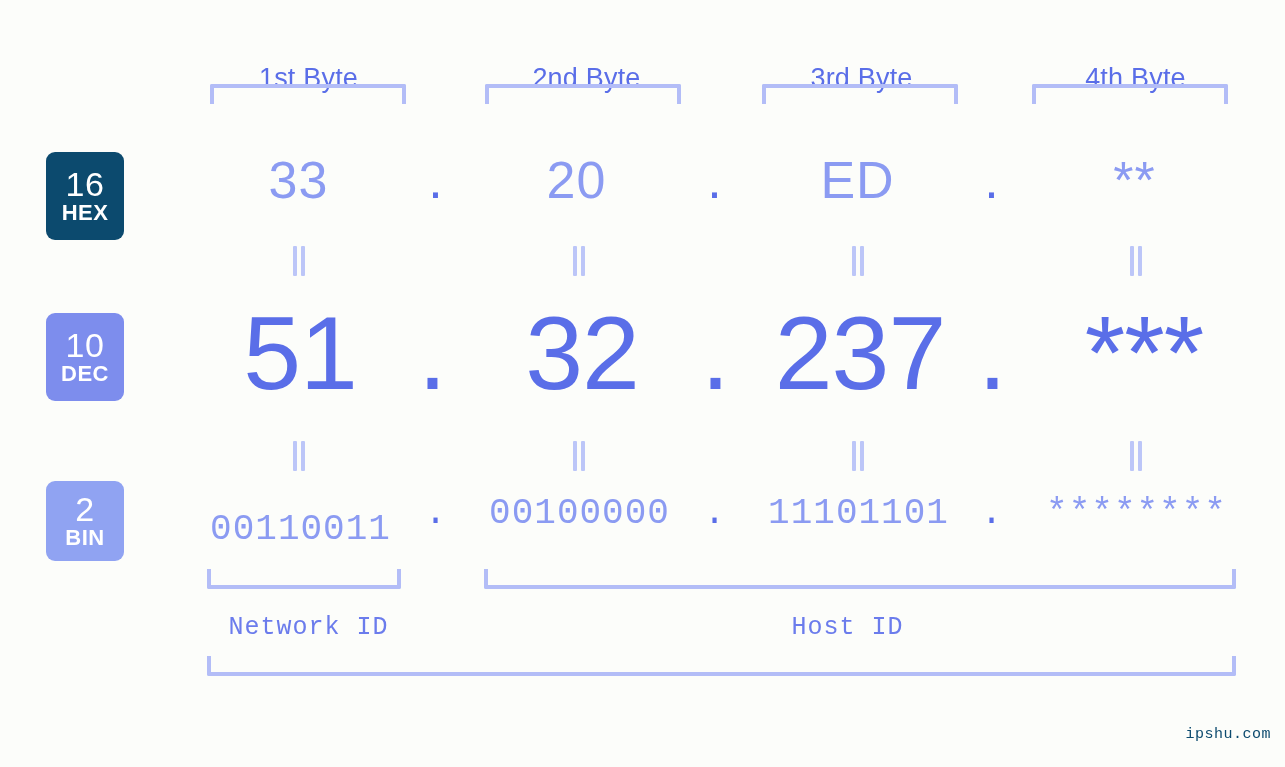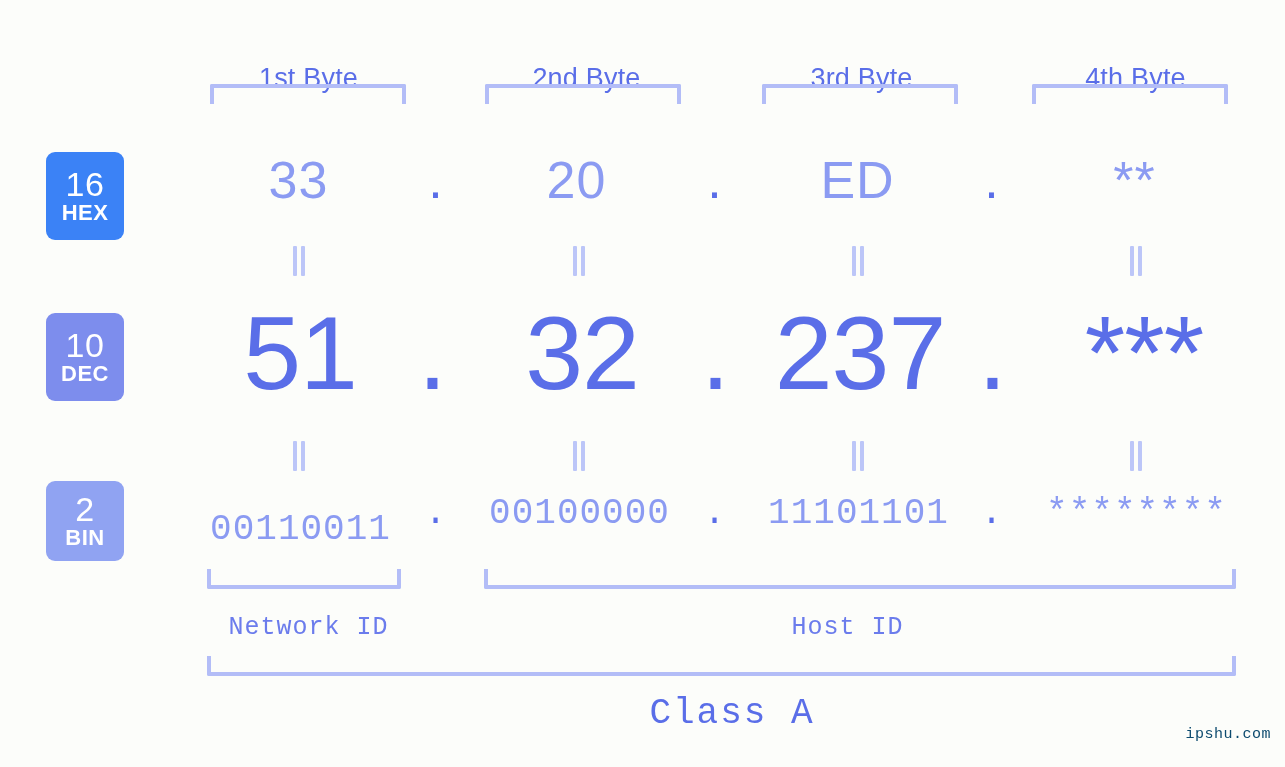--- a/index.html
+++ b/index.html
@@ -77,21 +77,21 @@
     line-height: 34px;
     font-weight: 400;
     letter-spacing: 0.5px;
   }
   .badge .radix-name {
     font-size: 22px;
     line-height: 24px;
     font-weight: 700;
     letter-spacing: 0.5px;
   }
-  #badge-hex { top: 152px; height: 88px; background: #3b82f6; }
+  #badge-hex { top: 152px; height: 88px; background: #0c4a6e; }
   #badge-dec { top: 313px; height: 88px; background: #7d8ded; }
   #badge-bin { top: 481px; height: 80px; background: #90a3f2; }
 
   
   .row {
     position: absolute;
     left: 0;
     width: 1285px;
     height: 0;
   }
@@ -302,17 +302,16 @@
 
   <div>
     <div class="bracket-bottom" style="left:207px;top:569px;width:194px;"></div>
     <div class="bracket-bottom" style="left:484px;top:569px;width:752px;"></div>
   </div>
 
   <div class="section-label" style="left:725px;top:613px;width:245px;">Host ID</div>
   <div class="section-label" style="left:186px;top:613px;width:245px;">Network ID</div>
 
   <div class="bracket-bottom" style="left:207px;top:656px;width:1029px;"></div>
-  <div id="class-label" style="left:462px;top:693px;width:540px;">Class A</div>
 
   <div id="watermark">ipshu.com</div>
 
 </div>
 
 </body></html>

